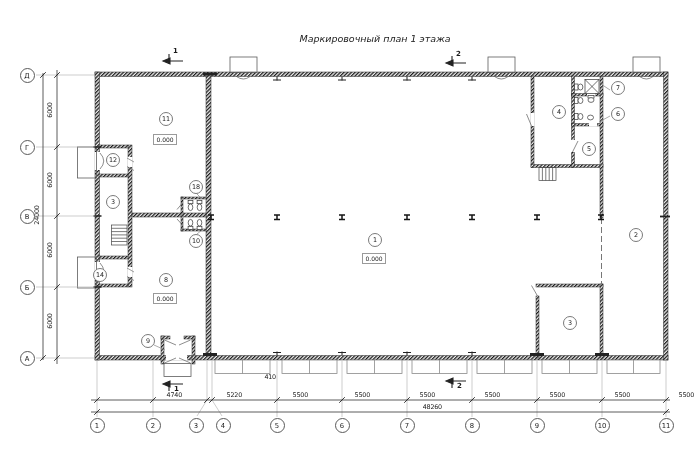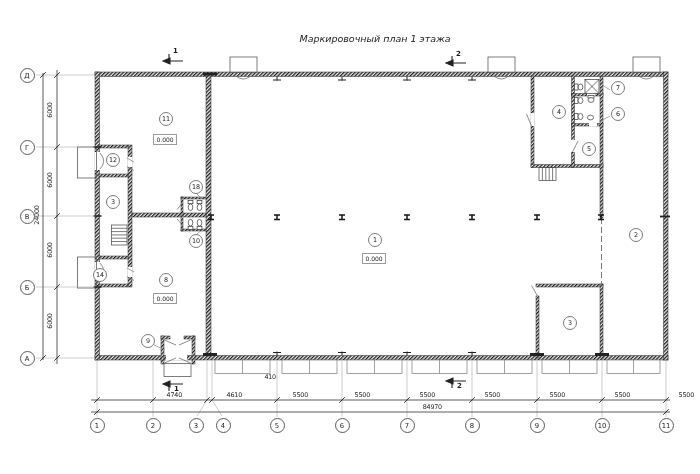--- a/index.html
+++ b/index.html
@@ -218,30 +218,30 @@
   <div class="rm" style="left:189px;top:180px">18</div>
   <div class="rm" style="left:106px;top:195px">3</div>
   <div class="rm" style="left:93px;top:268px">14</div>
   <div class="rm" style="left:106px;top:153px">12</div>
 
   <div class="elev" style="left:153px;top:134px">0.000</div>
   <div class="elev" style="left:153px;top:293px">0.000</div>
   <div class="elev" style="left:362px;top:253px">0.000</div>
 
   <div class="dim" style="left:106px;top:391px">4740</div>
-  <div class="dim" style="left:166px;top:391px">4610</div>
+  <div class="dim" style="left:166px;top:391px">5220</div>
   <div class="dim" style="left:200px;top:373px">410</div>
   <div class="dim" style="left:232px;top:391px">5500</div>
   <div class="dim" style="left:294px;top:391px">5500</div>
   <div class="dim" style="left:359px;top:391px">5500</div>
   <div class="dim" style="left:424px;top:391px">5500</div>
   <div class="dim" style="left:489px;top:391px">5500</div>
   <div class="dim" style="left:554px;top:391px">5500</div>
   <div class="dim" style="left:618px;top:391px">5500</div>
-  <div class="dim" style="left:366px;top:403px">84970</div>
+  <div class="dim" style="left:366px;top:403px">48260</div>
 
   <div class="dimv" style="left:30px;top:106px">6000</div>
   <div class="dimv" style="left:30px;top:176px">6000</div>
   <div class="dimv" style="left:30px;top:246px">6000</div>
   <div class="dimv" style="left:30px;top:317px">6000</div>
   <div class="dimv" style="left:17px;top:211px">24000</div>
 
   <div class="bub" style="left:89.5px;top:417.5px">1</div>
   <div class="bub" style="left:145.5px;top:417.5px">2</div>
   <div class="bub" style="left:188.5px;top:417.5px">3</div>

